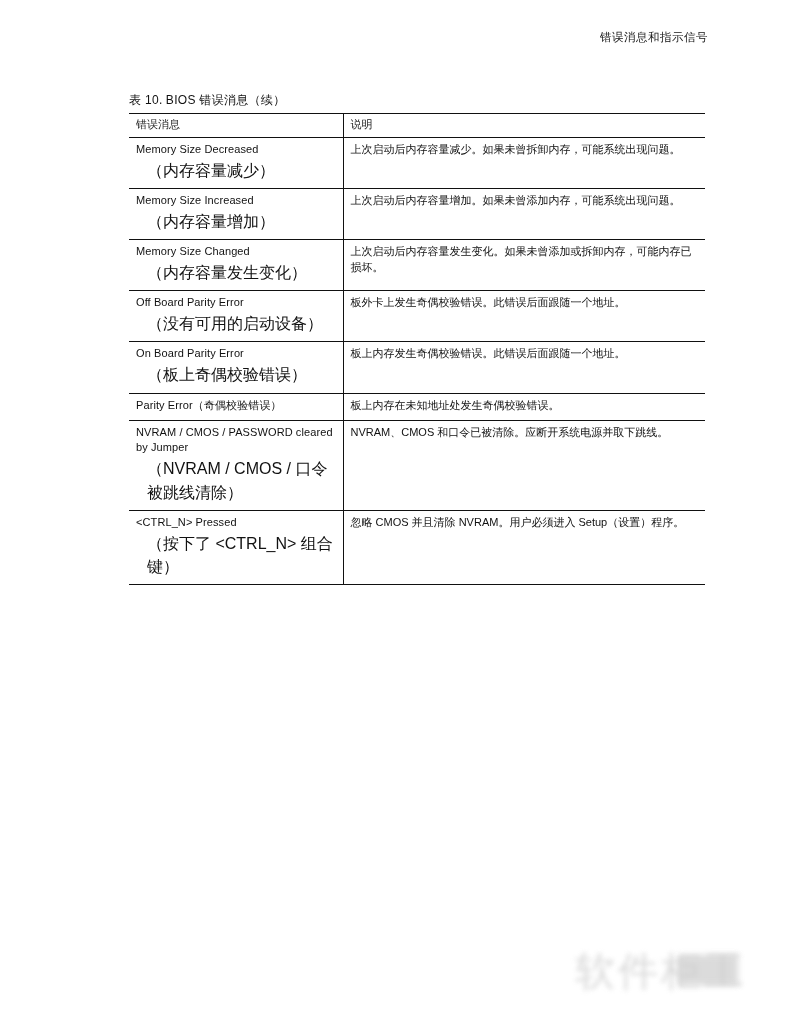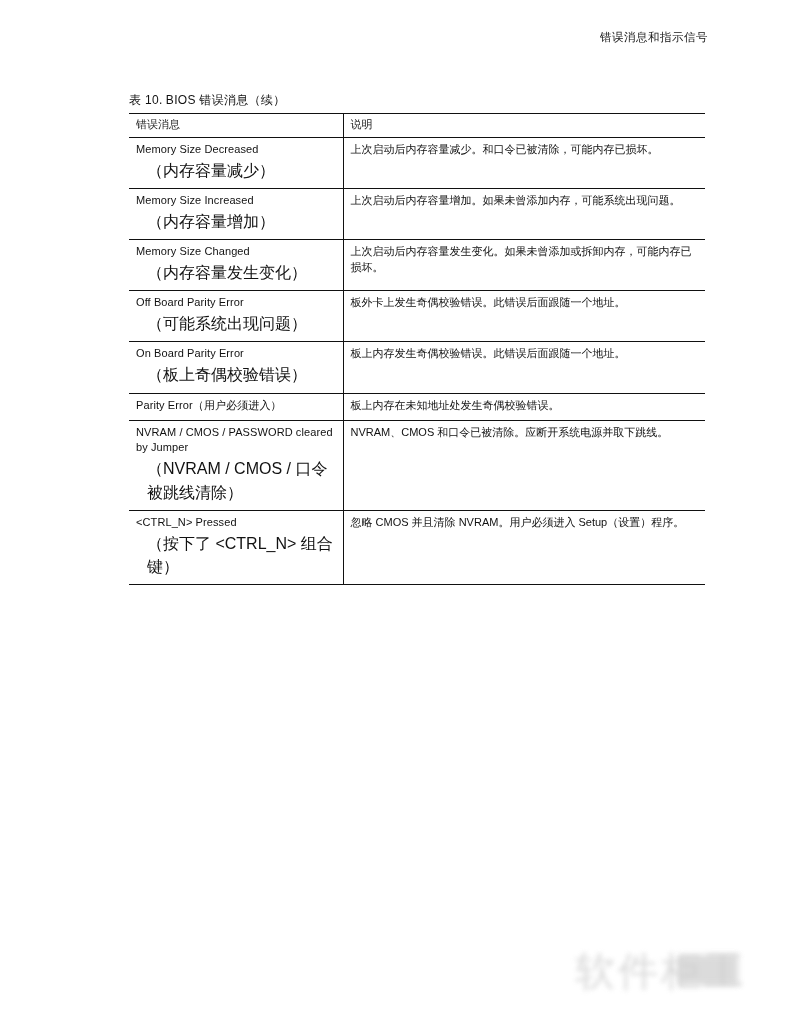--- a/index.html
+++ b/index.html
@@ -137,53 +137,53 @@
         <th>错误消息</th>
         <th>说明</th>
       </tr>
     </thead>
     <tbody>
       <tr>
         <td>
           <span class="en">Memory Size Decreased</span>
           <span class="zh">（内存容量减少）</span>
         </td>
-        <td class="desc">上次启动后内存容量减少。和口令已被清除，可能内存已损坏。</td>
+        <td class="desc">上次启动后内存容量减少。如果未曾拆卸内存，可能系统出现问题。</td>
       </tr>
       <tr>
         <td>
           <span class="en">Memory Size Increased</span>
           <span class="zh">（内存容量增加）</span>
         </td>
         <td class="desc">上次启动后内存容量增加。如果未曾添加内存，可能系统出现问题。</td>
       </tr>
       <tr>
         <td>
           <span class="en">Memory Size Changed</span>
           <span class="zh">（内存容量发生变化）</span>
         </td>
         <td class="desc">上次启动后内存容量发生变化。如果未曾添加或拆卸内存，可能内存已损坏。</td>
       </tr>
       <tr>
         <td>
           <span class="en">Off Board Parity Error</span>
-          <span class="zh">（可能系统出现问题）</span>
+          <span class="zh">（没有可用的启动设备）</span>
         </td>
         <td class="desc">板外卡上发生奇偶校验错误。此错误后面跟随一个地址。</td>
       </tr>
       <tr>
         <td>
           <span class="en">On Board Parity Error</span>
           <span class="zh">（板上奇偶校验错误）</span>
         </td>
         <td class="desc">板上内存发生奇偶校验错误。此错误后面跟随一个地址。</td>
       </tr>
       <tr>
         <td>
-          <span class="en">Parity Error（用户必须进入）</span>
+          <span class="en">Parity Error（奇偶校验错误）</span>
         </td>
         <td class="desc">板上内存在未知地址处发生奇偶校验错误。</td>
       </tr>
       <tr>
         <td>
           <span class="en">NVRAM / CMOS / PASSWORD cleared by Jumper</span>
           <span class="zh">（NVRAM / CMOS / 口令被跳线清除）</span>
         </td>
         <td class="desc">NVRAM、CMOS 和口令已被清除。应断开系统电源并取下跳线。</td>
       </tr>

